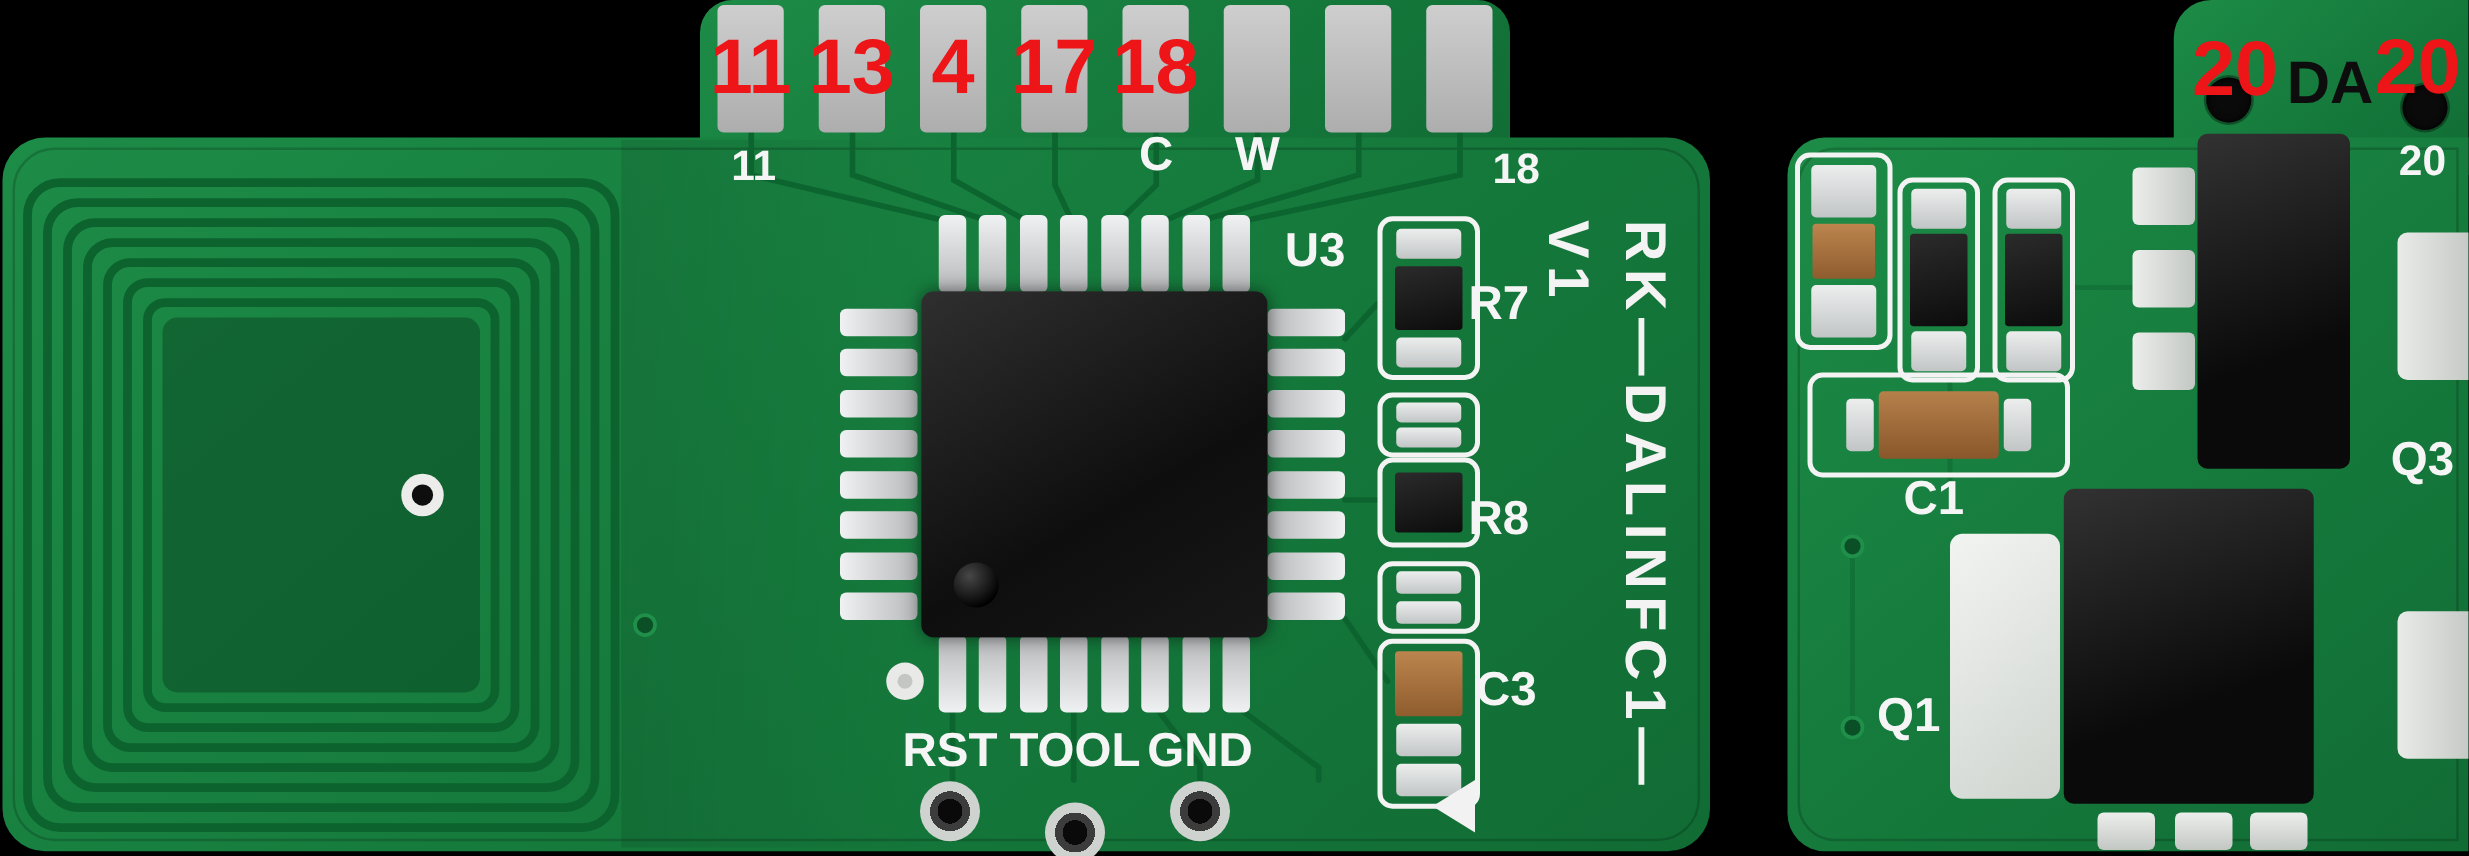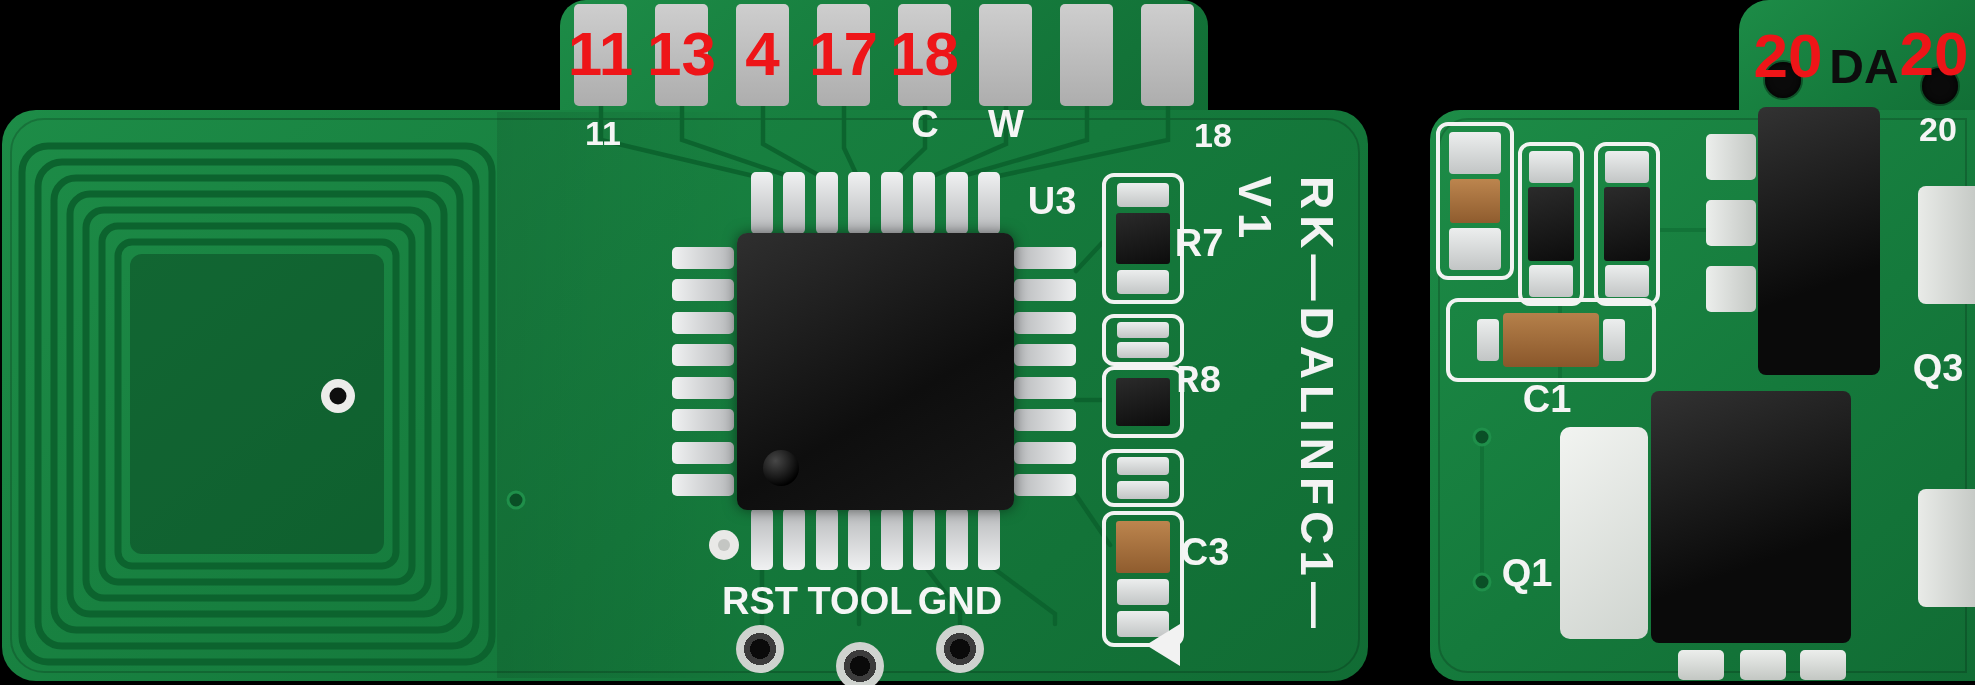--- a/index.html
+++ b/index.html
@@ -42,21 +42,21 @@
   .ht20{left:1922px;top:68px;}
 
   
   .silk{position:absolute;transform:translateX(-50%);color:#f5f5f5;font-weight:700;
         white-space:nowrap;z-index:5;}
   .s38{font-size:38px;line-height:42px;}
   .s34{font-size:34px;line-height:38px;}
   .lab-11{left:603px;top:114px;}   .lab-c{left:925px;top:103px;}
   .lab-w{left:1006px;top:103px;}   .lab-18{left:1213px;top:116px;}
   .lab-u3{left:1052px;top:180px;}  .lab-r7{left:1199px;top:222px;}
-  .lab-r8{left:1199px;top:361px;font-family:Liberation Mono, monospace;}  .lab-c3{left:1205px;top:531px;}
+  .lab-r8{left:1199px;top:394px;}  .lab-c3{left:1205px;top:531px;}
   .lab-c1{left:1547px;top:378px;}  .lab-q1{left:1527px;top:552px;}
   .lab-q3{left:1938px;top:347px;}  .lab-20w{left:1938px;top:110px;}
   .vtitle{position:absolute;left:1286px;top:176px;width:62px;height:462px;
           writing-mode:vertical-rl;text-orientation:mixed;font-size:46px;line-height:62px;
           font-weight:700;letter-spacing:6px;color:#f3f3f3;z-index:5;}
 
   
   .pins{position:absolute;display:flex;justify-content:space-between;z-index:2;}
   .pins-top{left:751px;top:172px;width:249px;height:62px;}
   .pins-bottom{left:751px;top:508px;width:249px;height:62px;}

